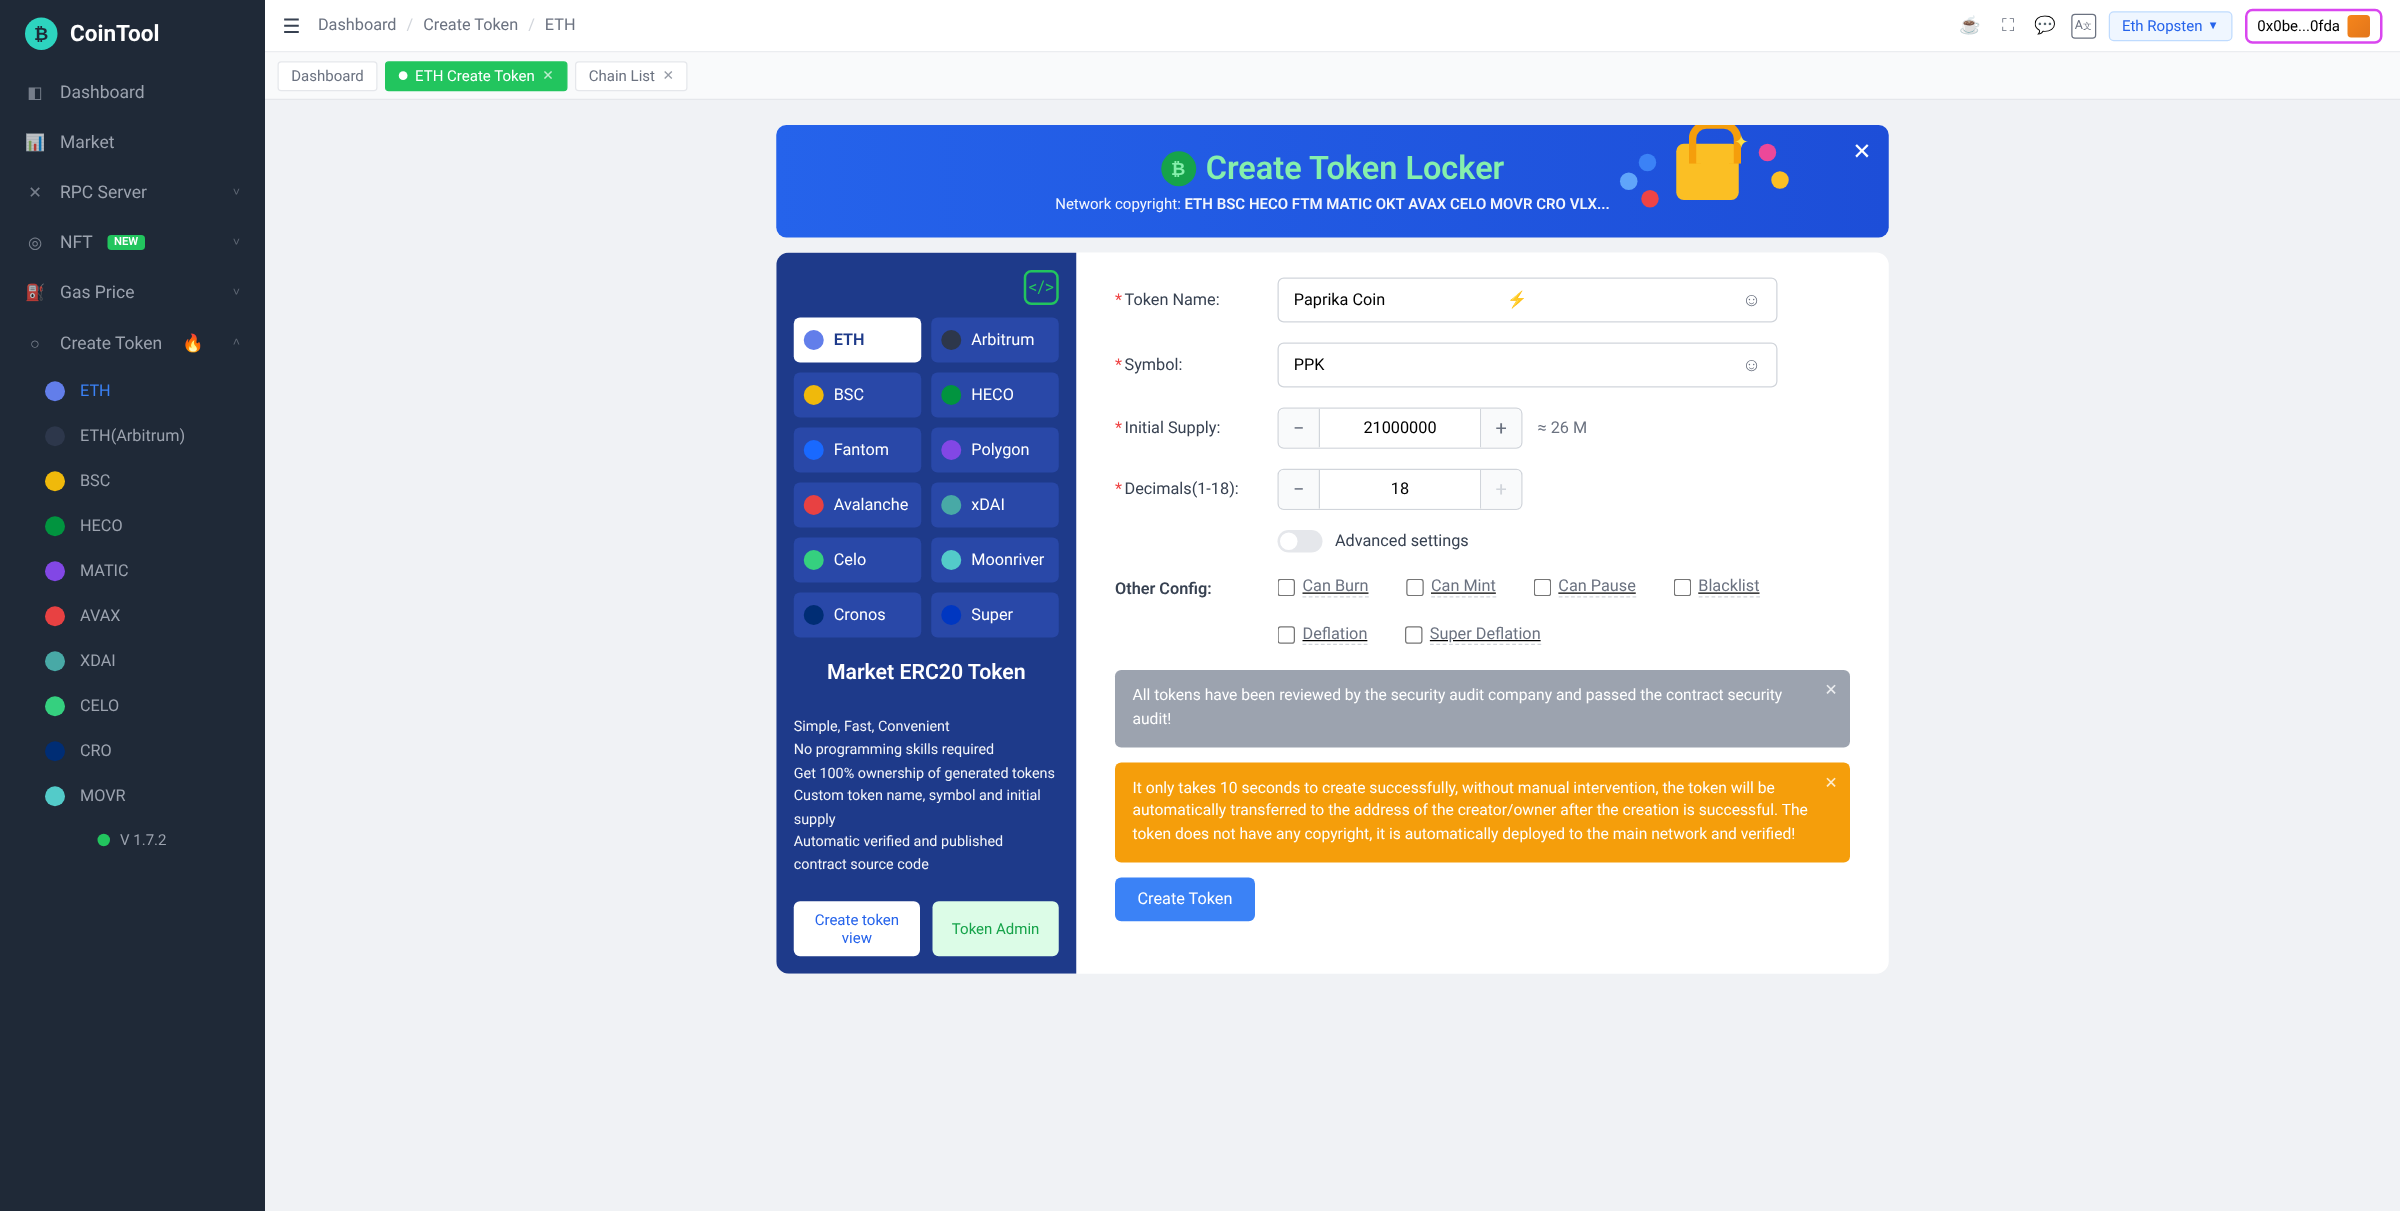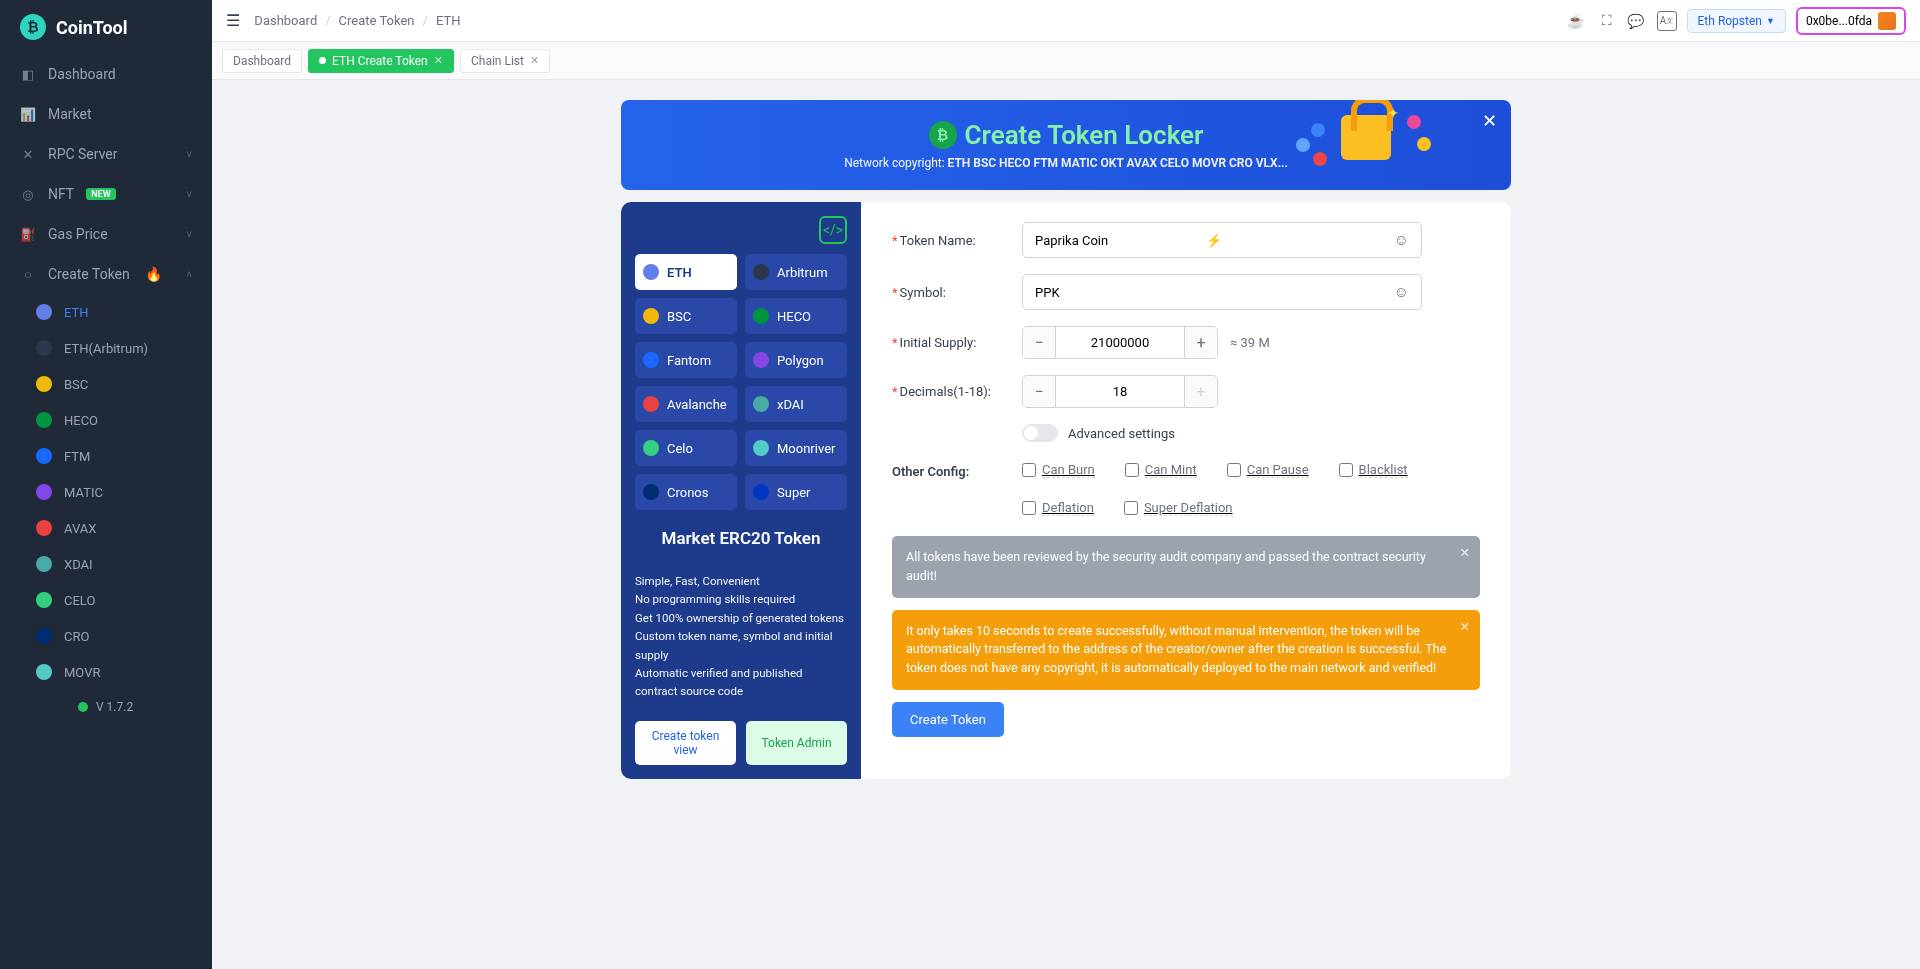--- a/index.html
+++ b/index.html
@@ -177,24 +177,20 @@
         </div>
         <div class="sub-item">
           <span class="sub-ico" style="background:#f0b90b"></span>
           <span>BSC</span>
         </div>
         <div class="sub-item">
           <span class="sub-ico" style="background:#01943f"></span>
           <span>HECO</span>
         </div>
         <div class="sub-item">
-          <span class="sub-ico" style="background:#1969ff"></span>
-          <span>FTM</span>
-        </div>
-        <div class="sub-item">
           <span class="sub-ico" style="background:#8247e5"></span>
           <span>MATIC</span>
         </div>
         <div class="sub-item">
           <span class="sub-ico" style="background:#e84142"></span>
           <span>AVAX</span>
         </div>
         <div class="sub-item">
           <span class="sub-ico" style="background:#48a9a6"></span>
           <span>XDAI</span>
@@ -362,21 +358,21 @@
               </div>
             </div>
             <div class="form-row">
               <div class="form-label"><span class="req">*</span><span>Initial Supply:</span></div>
               <div class="num-wrap">
                 <div class="num-input">
                   <button>−</button>
                   <input value="21000000" style="">
                   <button>+</button>
                 </div>
-                <span class="approx">≈ 39 M</span>
+                <span class="approx">≈ 26 M</span>
               </div>
             </div>
             <div class="form-row">
               <div class="form-label"><span class="req">*</span><span>Decimals(1-18):</span></div>
               <div class="num-input">
                 <button>−</button>
                 <input value="18" style="">
                 <button disabled="">+</button>
               </div>
             </div>

